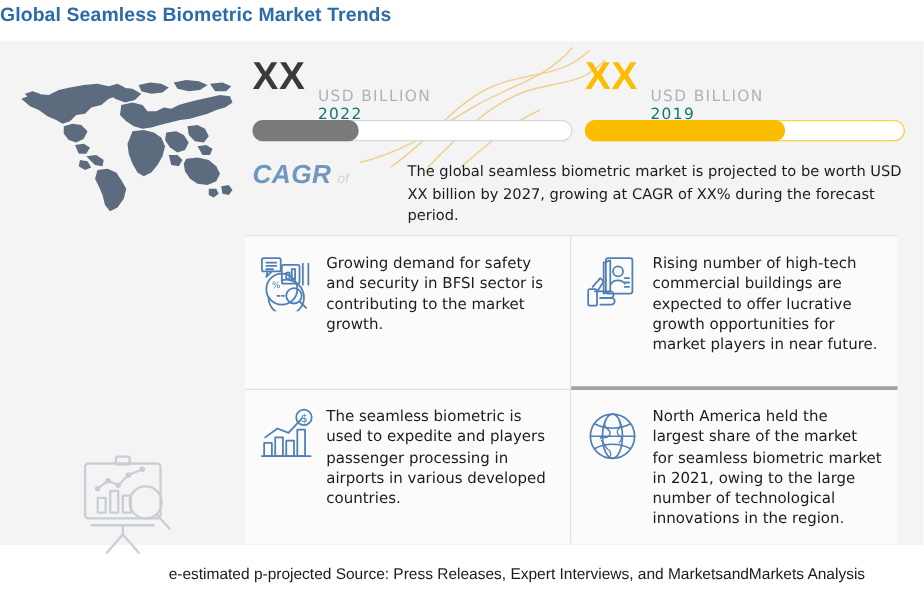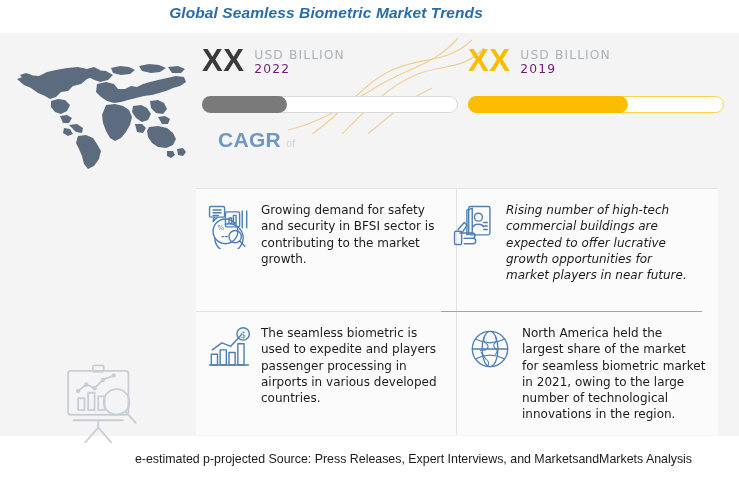--- a/index.html
+++ b/index.html
@@ -7,24 +7,23 @@
     width: 739px; height: 479px;
     background: #ffffff;
     font-family: "Liberation Sans", sans-serif;
     overflow: hidden;
   }
   #root { position: relative; width: 739px; height: 479px; background: #fff; }
 
   
   .title {
     position: absolute; left: 0; top: 4px; width: 652px;
-    text-align: center;
+    text-align: left;
     font-size: 15.5px; font-weight: 600; letter-spacing: .1px;
     color: #2b6ca8;
-    font-style: italic;
   }
 
   
   .panel {
     position: absolute; left: 0; top: 33px; width: 739px; height: 403px;
     background: #f4f4f5;
   }
 
   
   .leftcol {
@@ -58,43 +57,44 @@
   .stat-head { display: flex; align-items: flex-start; gap: 10px; height: 42px; }
   .stat-val {
     font-size: 31px; font-weight: 700; line-height: 30px; letter-spacing: .5px;
   }
   .stat.a .stat-val { color: #3a3a3a; }
   .stat.b .stat-val { color: #fcbd01; }
   .stat-meta { padding-top: 2px; }
   .stat-unit {
     font-size: 12.3px; letter-spacing: 1.1px; color: #adb2b9; line-height: 14px;
     font-family: "DejaVu Sans", sans-serif;
+    margin-top: 22px;
   }
   .stat-year {
-    font-size: 12.3px; letter-spacing: 1.1px; color: #701a75; line-height: 15px;
+    font-size: 12.3px; letter-spacing: 1.1px; color: #0f766e; line-height: 15px;
     font-family: "DejaVu Sans", sans-serif;
   }
   .bar {
     position: relative; margin-top: 8px; height: 17px; width: 256px;
     border-radius: 9px; background: #ffffff;
   }
   .stat.a .bar { border: 1px solid #d7d9dc; }
   .stat.b .bar { border: 1px solid #fbd14d; }
   .bar-fill {
     position: absolute; left: -1px; top: -1px; height: 17px;
     border-radius: 9px;
   }
   .stat.a .bar-fill { background: #7a7a7a; }
   .stat.b .bar-fill { background: #fcbd01; }
 
   
   .cagrrow {
     position: absolute; left: 202px; top: 128px; width: 530px; height: 56px;
   }
-  .cagr-block { position: absolute; left: 16px; top: 0; width: 118px; }
+  .cagr-block { position: absolute; left: 0; top: 0; width: 118px; font-style: italic; }
   .cagr-line1 { display: flex; align-items: baseline; gap: 5px; }
   .cagr-word { font-size: 21px; font-weight: 700; color: #6f97c0; letter-spacing: .3px; }
   .cagr-of { font-size: 11px; color: #cfd4da; }
   .cagr-val { font-size: 21px; color: #8fb2d4; letter-spacing: .3px; margin-top: 1px; }
   .cagr-desc {
     position: absolute; left: 124px; top: 1px; width: 400px;
     font-size: 11.7px; line-height: 17.5px; color: #1c1c1c;
     font-family: "DejaVu Sans", sans-serif;
   }
 
@@ -102,21 +102,21 @@
   .grid {
     position: absolute; left: 196px; top: 188px; width: 522px; height: 247px;
     border-top: 1px solid #e2e3e5;
     background: #fbfbfb;
   }
   .cell {
     position: absolute; width: 261px; height: 123px; padding: 12px 12px 8px 10px;
     display: flex; gap: 9px; align-items: flex-start;
   }
   .cell.c1 { left: 0;   top: 0;   border-right: 1px solid #e2e3e5; border-bottom: 1px solid #e2e3e5; }
-  .cell.c2 { left: 245px; top: 0; border-bottom: 1px solid #a3a3a3; font-style: italic; }
+  .cell.c2 { left: 261px; top: 0; border-bottom: 3px solid #a3a3a3; }
   .cell.c3 { left: 0;   top: 123px; border-right: 1px solid #e2e3e5; }
   .cell.c4 { left: 261px; top: 123px; justify-content: space-between; }
 
   .cell-icon { flex: 0 0 auto; width: 46px; height: 46px; color: #4f7fb5; margin-top: 2px; }
   .cell-icon svg { width: 100%; height: 100%; display: block; }
   .cell-text {
     font-size: 12px; line-height: 16.3px; color: #1c1c1c; padding-top: 1px;
     font-family: "DejaVu Sans", sans-serif;
   }
 
@@ -225,20 +225,21 @@
     </div>
   </div>
 
   <div class="cagrrow">
     <div class="cagr-block">
       <div class="cagr-line1">
         <span class="cagr-word">CAGR</span>
         <span class="cagr-of">of</span>
       </div>
     </div>
+    <div class="cagr-desc">The global seamless biometric market is projected to be worth USD XX billion by 2027, growing at CAGR of XX% during the forecast period.</div>
   </div>
 
   <div class="grid">
 
     <div class="cell c1">
       <div class="cell-icon">
         <svg viewBox="0 0 52 52" xmlns="http://www.w3.org/2000/svg" fill="none" stroke="currentColor" stroke-width="1.6" stroke-linecap="round" stroke-linejoin="round">
           <rect x="4" y="4" width="17" height="12" rx="1.5"></rect>
           <path d="M8 8 h9 M8 11 h9 M8 14 h6"></path>
           <path d="M9 16 L8 21 L13 16"></path>

